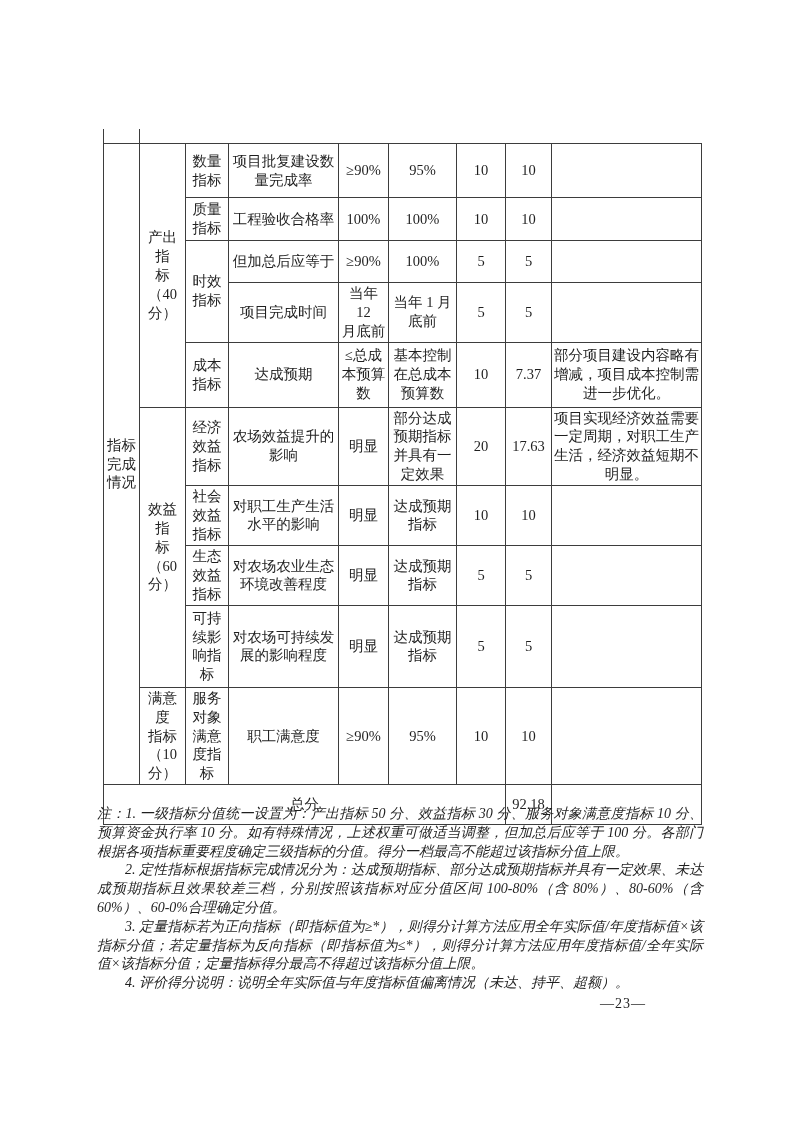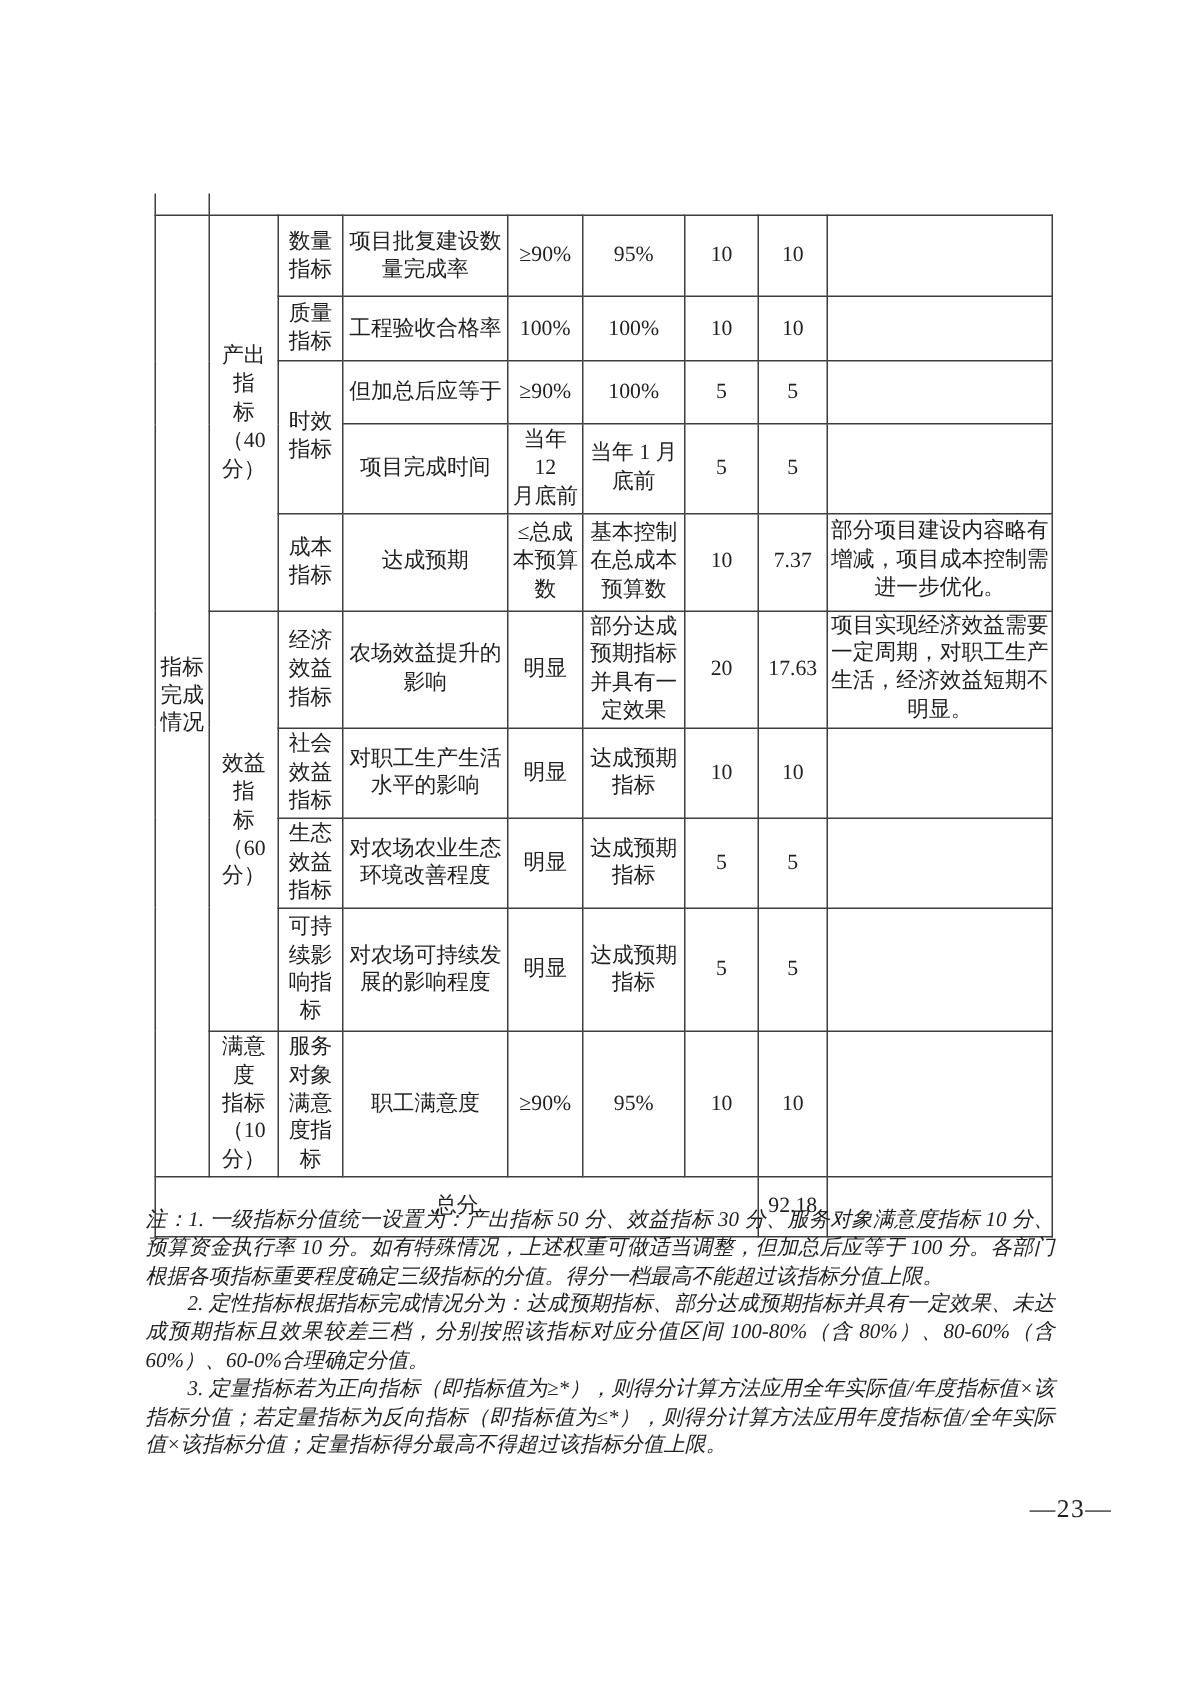--- a/index.html
+++ b/index.html
@@ -34,21 +34,20 @@
   }
   td.pre { white-space: pre-line; }
   td.grp {
     vertical-align: top;
     border-top: none;
     padding-top: 2px;
   }
   td.remark {
     text-align: left;
     padding: 2px 4px 2px 5px;
-    font-family: Liberation Mono, monospace;
   }
   
   .stub {
     position: absolute;
     width: 1px;
     height: 14px;
     top: 129px;
     background: #3d3d3d;
   }
   .stub.s1 { left: 103px; }
@@ -61,25 +60,25 @@
     width: 606px;
     font-size: 14px;
     line-height: 18.8px;
     text-align: justify;
   }
   .notes p { margin: 0; font-style: italic; }
   .notes p.indent { text-indent: 2em; }
   
   .page-number {
     position: absolute;
-    left: 664px;
+    left: 600px;
     top: 996px;
     width: 100px;
-    text-align: center;
-    font-size: 17px;
+    text-align: left;
+    font-size: 14px;
     letter-spacing: 1px;
   }
 </style>
 </head>
 <body>
 
 <div class="page">
 
   <div class="stub s1"></div>
   <div class="stub s2"></div>
@@ -240,17 +239,18 @@
         <td>92.18</td>
         <td class="remark"></td>
       </tr>
     </tbody>
   </table>
 
   <div class="notes">
     <p>注：1. 一级指标分值统一设置为：产出指标 50 分、效益指标 30 分、服务对象满意度指标 10 分、预算资金执行率 10 分。如有特殊情况，上述权重可做适当调整，但加总后应等于 100 分。各部门根据各项指标重要程度确定三级指标的分值。得分一档最高不能超过该指标分值上限。</p>
     <p class="indent">2. 定性指标根据指标完成情况分为：达成预期指标、部分达成预期指标并具有一定效果、未达成预期指标且效果较差三档，分别按照该指标对应分值区间 100-80%（含 80%）、80-60%（含 60%）、60-0%合理确定分值。</p>
     <p class="indent">3. 定量指标若为正向指标（即指标值为≥*），则得分计算方法应用全年实际值/年度指标值×该指标分值；若定量指标为反向指标（即指标值为≤*），则得分计算方法应用年度指标值/全年实际值×该指标分值；定量指标得分最高不得超过该指标分值上限。</p>
+    <p class="indent">4. 评价得分说明：说明全年实际值与年度指标值偏离情况（未达、持平、超额）。</p>
   </div>
 
   <div class="page-number">—23—</div>
 
 </div>
 
 </body></html>

